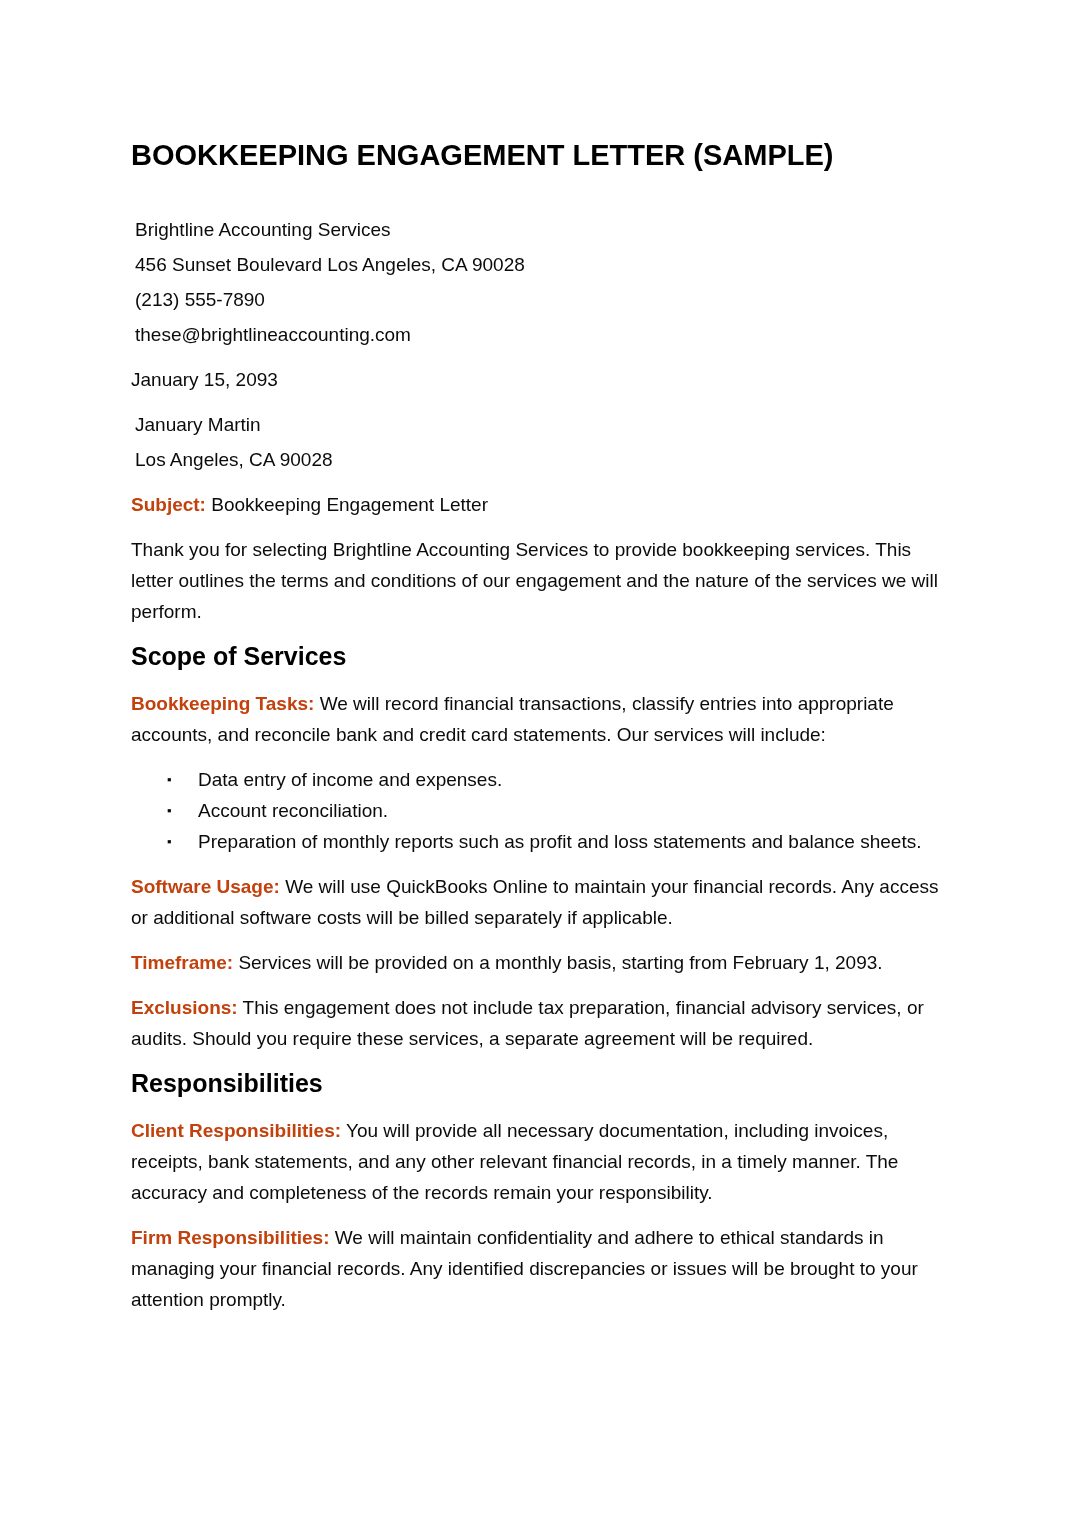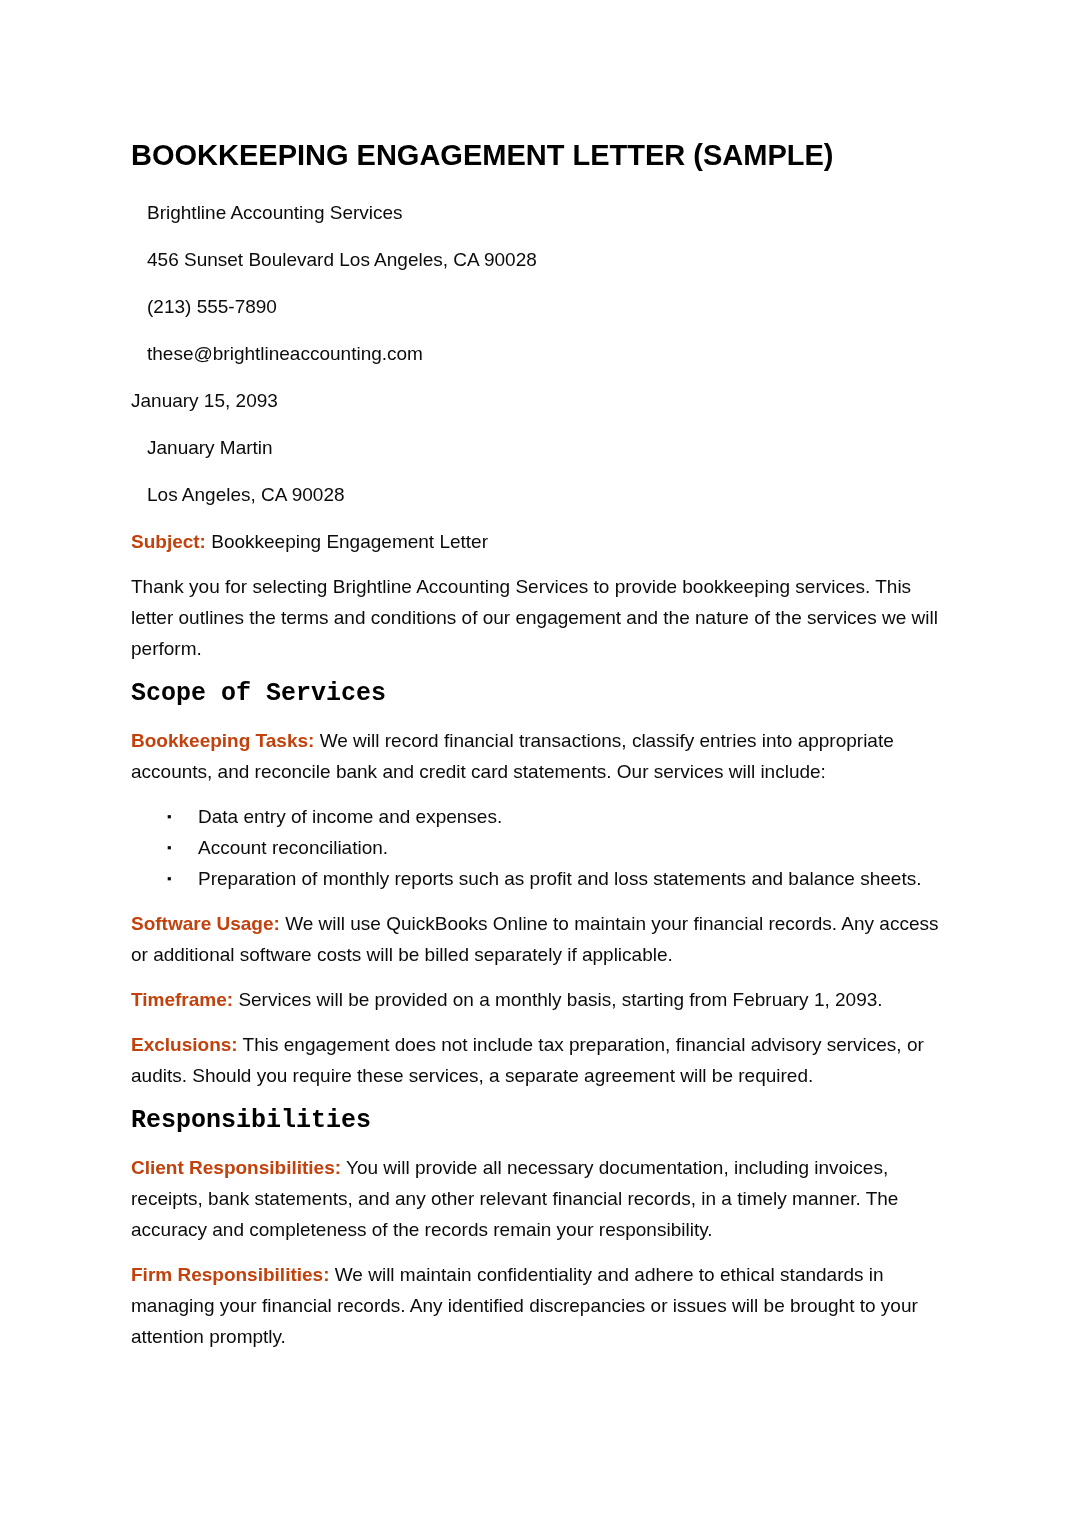--- a/index.html
+++ b/index.html
@@ -15,33 +15,32 @@
     padding: 138px 130px 0 131px;
     font-family: "Liberation Sans", sans-serif;
     font-size: 19px;
     line-height: 31px;
     color: #0b0b0b;
   }
   h1.doc-title {
     font-size: 29px;
     line-height: 34px;
     font-weight: 700;
-    margin: 0 0 25px 0;
+    margin: 0 0 42px 0;
     color: #000000;
   }
   h2.section-heading {
     font-size: 25px;
     line-height: 31px;
     font-weight: 700;
     margin: 8px 0 16px 0;
     color: #000000;
-    font-family: Liberation Mono, monospace;
   }
   p.para, .addr-block { margin: 0 0 14px 0; }
-  .addr-block .line { margin: 16px; }
+  .addr-block .line { margin: 4px; }
   strong.run-label { font-weight: 700; color: #c2410c; }
   ul.bullet-list {
     list-style: none;
     margin: 0 0 14px 0;
     padding: 0;
   }
   ul.bullet-list li {
     position: relative;
     padding-left: 67px;
   }

